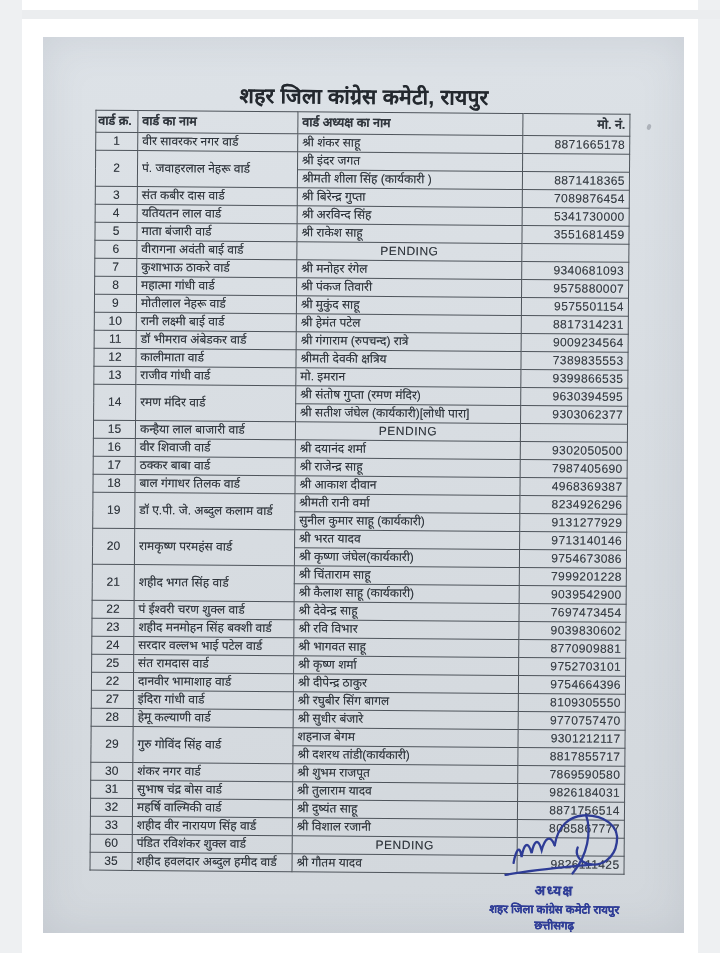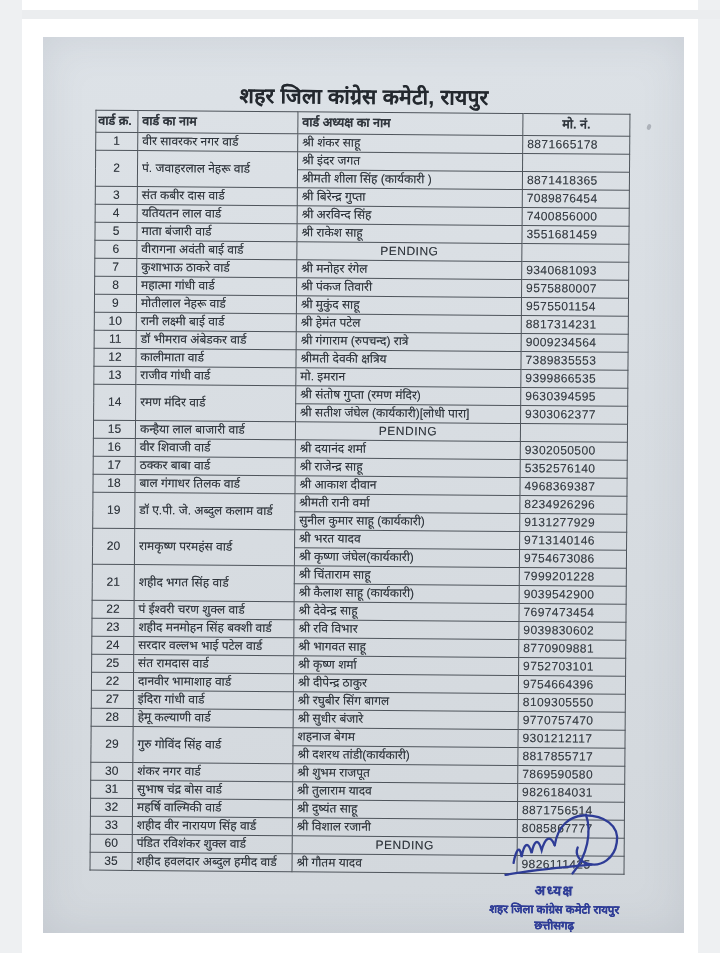--- a/index.html
+++ b/index.html
@@ -41,24 +41,24 @@
   .ward-table col.c-mob{width:107px;}
   .ward-table th,.ward-table td{
     border:1px solid #4e545b;
     padding:0 4px;vertical-align:middle;
     font-size:12px;color:#2f353c;line-height:1.05;
     overflow:hidden;white-space:nowrap;
     text-shadow:0 0 0.5px rgba(47,53,60,0.45);
   }
   .ward-table th{height:21px;font-weight:bold;text-align:left;font-size:12.5px;}
   .ward-table th.h-no{text-align:left;padding-left:2px;}
-  .ward-table th.h-mob{text-align:center;}
+  .ward-table th.h-mob{text-align:right;}
   .ward-table td{height:17px;}
   .ward-table td.cell-no{text-align:center;}
-  .ward-table td.cell-phone{text-align:left;letter-spacing:0.4px;color:#373d44;}
+  .ward-table td.cell-phone{text-align:right;letter-spacing:0.4px;color:#373d44;}
   .ward-table td.cell-pres.pending{text-align:center;letter-spacing:0.5px;}
 
   .sig-block{
     position:absolute;left:407px;top:772px;width:220px;text-align:center;
     color:var(--ink,#2e3c96);
   }
   .sig-scribble{display:block;margin:0 auto;}
   .sig-role{font-size:13.5px;font-weight:bold;letter-spacing:1.5px;margin-top:-2px;
     text-shadow:0 0 0.7px currentColor;}
   .sig-org{font-size:11.5px;font-weight:bold;margin-top:2px;text-shadow:0 0 0.6px currentColor;}
@@ -114,21 +114,21 @@
           <tr>
             <td class="cell-no" rowspan="1">3</td>
             <td class="cell-ward" rowspan="1">संत कबीर दास  वार्ड</td>
             <td class="cell-pres">श्री बिरेन्द्र गुप्ता</td>
             <td class="cell-phone">7089876454</td>
           </tr>
           <tr>
             <td class="cell-no" rowspan="1">4</td>
             <td class="cell-ward" rowspan="1">यतियतन लाल वार्ड</td>
             <td class="cell-pres">श्री अरविन्द सिंह</td>
-            <td class="cell-phone">7400856000</td>
+            <td class="cell-phone">5341730000</td>
           </tr>
           <tr>
             <td class="cell-no" rowspan="1">5</td>
             <td class="cell-ward" rowspan="1">माता बंजारी वार्ड</td>
             <td class="cell-pres">श्री राकेश साहू</td>
             <td class="cell-phone">3551681459</td>
           </tr>
           <tr>
             <td class="cell-no" rowspan="1">6</td>
             <td class="cell-ward" rowspan="1">वीरागना अवंती बाई वार्ड</td>
@@ -196,21 +196,21 @@
           <tr>
             <td class="cell-no" rowspan="1">16</td>
             <td class="cell-ward" rowspan="1">वीर शिवाजी वार्ड</td>
             <td class="cell-pres">श्री दयानंद शर्मा</td>
             <td class="cell-phone">9302050500</td>
           </tr>
           <tr>
             <td class="cell-no" rowspan="1">17</td>
             <td class="cell-ward" rowspan="1">ठक्कर बाबा वार्ड</td>
             <td class="cell-pres">श्री राजेन्द्र साहू</td>
-            <td class="cell-phone">5352576140</td>
+            <td class="cell-phone">7987405690</td>
           </tr>
           <tr>
             <td class="cell-no" rowspan="1">18</td>
             <td class="cell-ward" rowspan="1">बाल गंगाधर तिलक वार्ड</td>
             <td class="cell-pres">श्री आकाश दीवान</td>
             <td class="cell-phone">4968369387</td>
           </tr>
           <tr>
             <td class="cell-no" rowspan="2">19</td>
             <td class="cell-ward" rowspan="2">डॉ ए.पी. जे. अब्दुल कलाम वार्ड</td>

